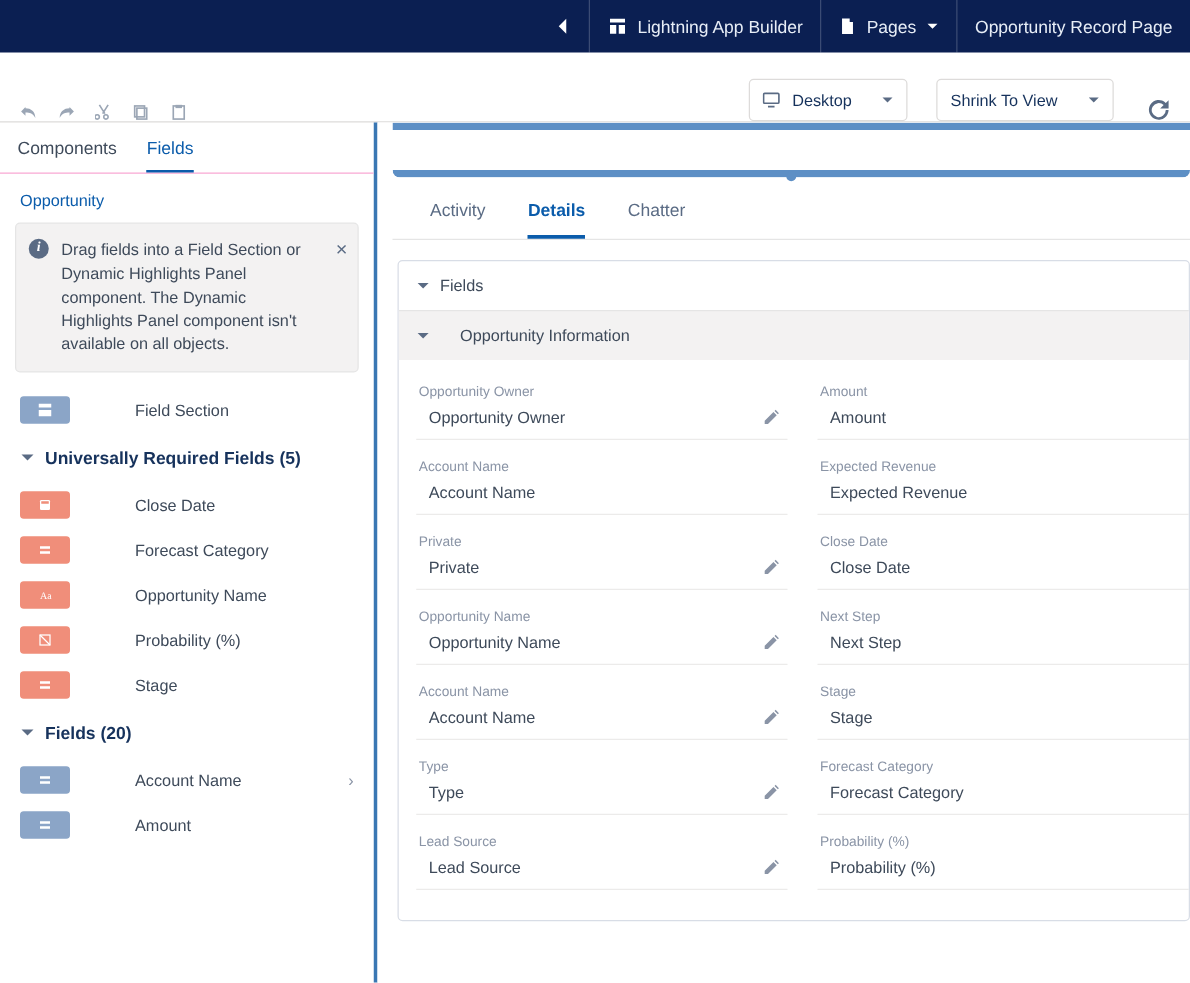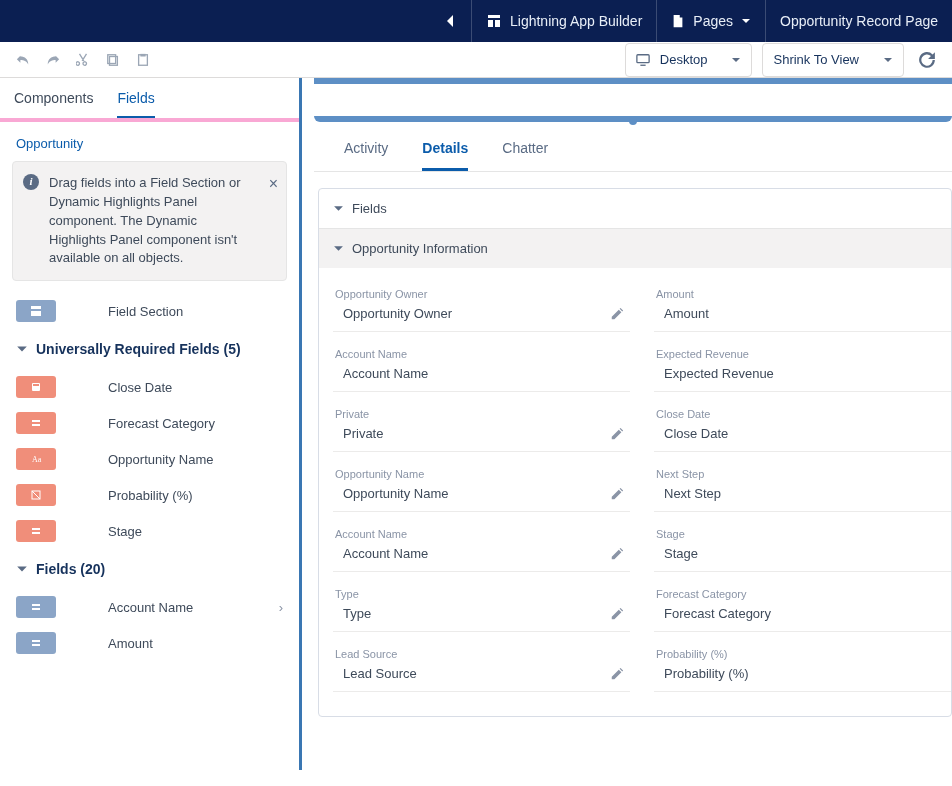--- a/index.html
+++ b/index.html
@@ -6,36 +6,36 @@
   body { font-family: -apple-system, BlinkMacSystemFont, "Segoe UI", Arial, sans-serif; font-size: 13px; color: #16325c; background: #fff; width: 952px; height: 786px; overflow: hidden; }
 
   
   .topbar { background: #0b1f52; color: #fff; display: flex; align-items: stretch; height: 42px; font-size: 14px; justify-content: flex-end; }
   .topbar .cell { display: flex; align-items: center; padding: 0 14px; border-right: 1px solid rgba(255,255,255,0.2); gap: 8px; }
   .topbar .cell.back { padding: 0 12px; cursor: pointer; }
   .topbar svg { fill: #fff; }
   .topbar .label { color: #e8eef7; }
 
   
-  .toolbar { height: 36px; border-bottom: 1px solid #dddbda; display: flex; align-items: center; padding: 0 16px; gap: 10px; }
+  .toolbar { height: 56px; border-bottom: 1px solid #dddbda; display: flex; align-items: flex-end; padding: 0 16px; gap: 23px; }
   .tool-icons { display: flex; gap: 16px; color: #b0b7c3; }
   .tool-icons svg { fill: #9ba6b5; width: 14px; height: 14px; }
   .spacer { flex: 1; }
   .select { display: inline-flex; align-items: center; height: 34px; border: 1px solid #dddbda; border-radius: 4px; padding: 0 10px; gap: 10px; background: #fff; cursor: pointer; }
   .select svg.lead { width: 14px; height: 14px; fill: #5a6b84; }
   .select .caret { width: 10px; height: 10px; fill: #5a6b84; margin-left: 14px; }
   .refresh { width: 18px; height: 18px; fill: #5a6b84; cursor: pointer; margin-left: 4px; }
 
   
   .main { display: flex; height: calc(786px - 42px - 52px); }
   .sidebar { width: 302px; border-right: 3px solid #3a77b3; display: flex; flex-direction: column; overflow-y: auto; }
   .canvas { flex: 1; background: #fff; position: relative; overflow: hidden; }
 
   
-  .side-tabs { display: flex; gap: 24px; padding: 12px 14px 0 14px; border-bottom: 4px solid #f9a8d4; }
+  .side-tabs { display: flex; gap: 24px; padding: 12px 14px 0 14px; border-bottom: 1px solid #f9a8d4; }
   .side-tab { padding-bottom: 10px; color: #3e4a5a; cursor: pointer; font-size: 14px; }
   .side-tab.active { color: #0b5cab; border-bottom: 2px solid #0b5cab; font-weight: 500; }
 
   .crumb { color: #0b5cab; font-size: 13px; padding: 14px 16px 10px 16px; cursor: pointer; }
 
   .search-row { display: flex; align-items: center; gap: 10px; padding: 0 16px 10px 16px; }
   .search { flex: 1; display: flex; align-items: center; height: 34px; border: 1px solid #dddbda; border-radius: 4px; padding: 0 10px; gap: 8px; }
   .search input { border: none; outline: none; flex: 1; font-size: 13px; color: #3e4a5a; background: transparent; }
   .search svg { width: 14px; height: 14px; fill: #8a94a6; }
   .gear { display: flex; align-items: center; cursor: pointer; }
@@ -57,21 +57,21 @@
   .b-red  { background: #f08e7a; }
   .blue-strip { height: 44px; background: #fff; border-top: 6px solid #5d8fc5; border-bottom: 6px solid #5d8fc5; margin: 0 0 8px 12px; position: relative; border-radius: 0 0 6px 6px; }
   .blue-strip::after { content:''; position:absolute; left:50%; bottom:-9px; width:8px; height:8px; background:#5d8fc5; border-radius:50%; transform:translateX(-50%); }
   .rec-tabs { display: flex; gap: 34px; padding: 10px 30px 0 30px; border-bottom: 1px solid #e5e5e5; margin-left: 12px; }
   .rec-tab { padding-bottom: 12px; color: #5a6b84; cursor: pointer; font-size: 14px; }
   .rec-tab.active { color: #0b5cab; border-bottom: 3px solid #0b5cab; font-weight: 600; }
 
   .fields-section { border: 1px solid #d8dde6; border-radius: 4px; margin: 16px 0 0 16px; }
   .fs-head { display: flex; align-items: center; gap: 8px; padding: 12px 14px; color: #3e4a5a; font-size: 13px; }
   .fs-head svg { width: 11px; height: 11px; fill: #5a6b84; }
-  .oi-head { background: #f3f2f2; padding: 12px 14px; display: flex; align-items: center; gap: 8px; color: #3e4a5a; font-size: 13px; border-top: 1px solid #e5e5e5; }
+  .oi-head { background: #f3f2f2; padding: 12px 14px; display: flex; align-items: center; gap: 24px; color: #3e4a5a; font-size: 13px; border-top: 1px solid #e5e5e5; }
   .oi-head svg { width: 11px; height: 11px; fill: #5a6b84; }
 
   .cols { display: flex; gap: 24px; padding: 14px 0 14px 14px; }
   .col { flex: 1; }
   .field-block { padding: 6px 0 10px 0; }
   .fld-label { font-size: 11px; color: #8a94a6; margin-bottom: 6px; padding-left: 2px; }
   .fld-row { display: flex; align-items: center; gap: 8px; border-bottom: 1px solid #ecebea; padding: 0 6px 10px 10px; }
   .fld-val { color: #3e4a5a; font-size: 13px; flex: 1; }
   .pencil { width: 14px; height: 14px; fill: #8a94a6; cursor: pointer; }
 </style>

